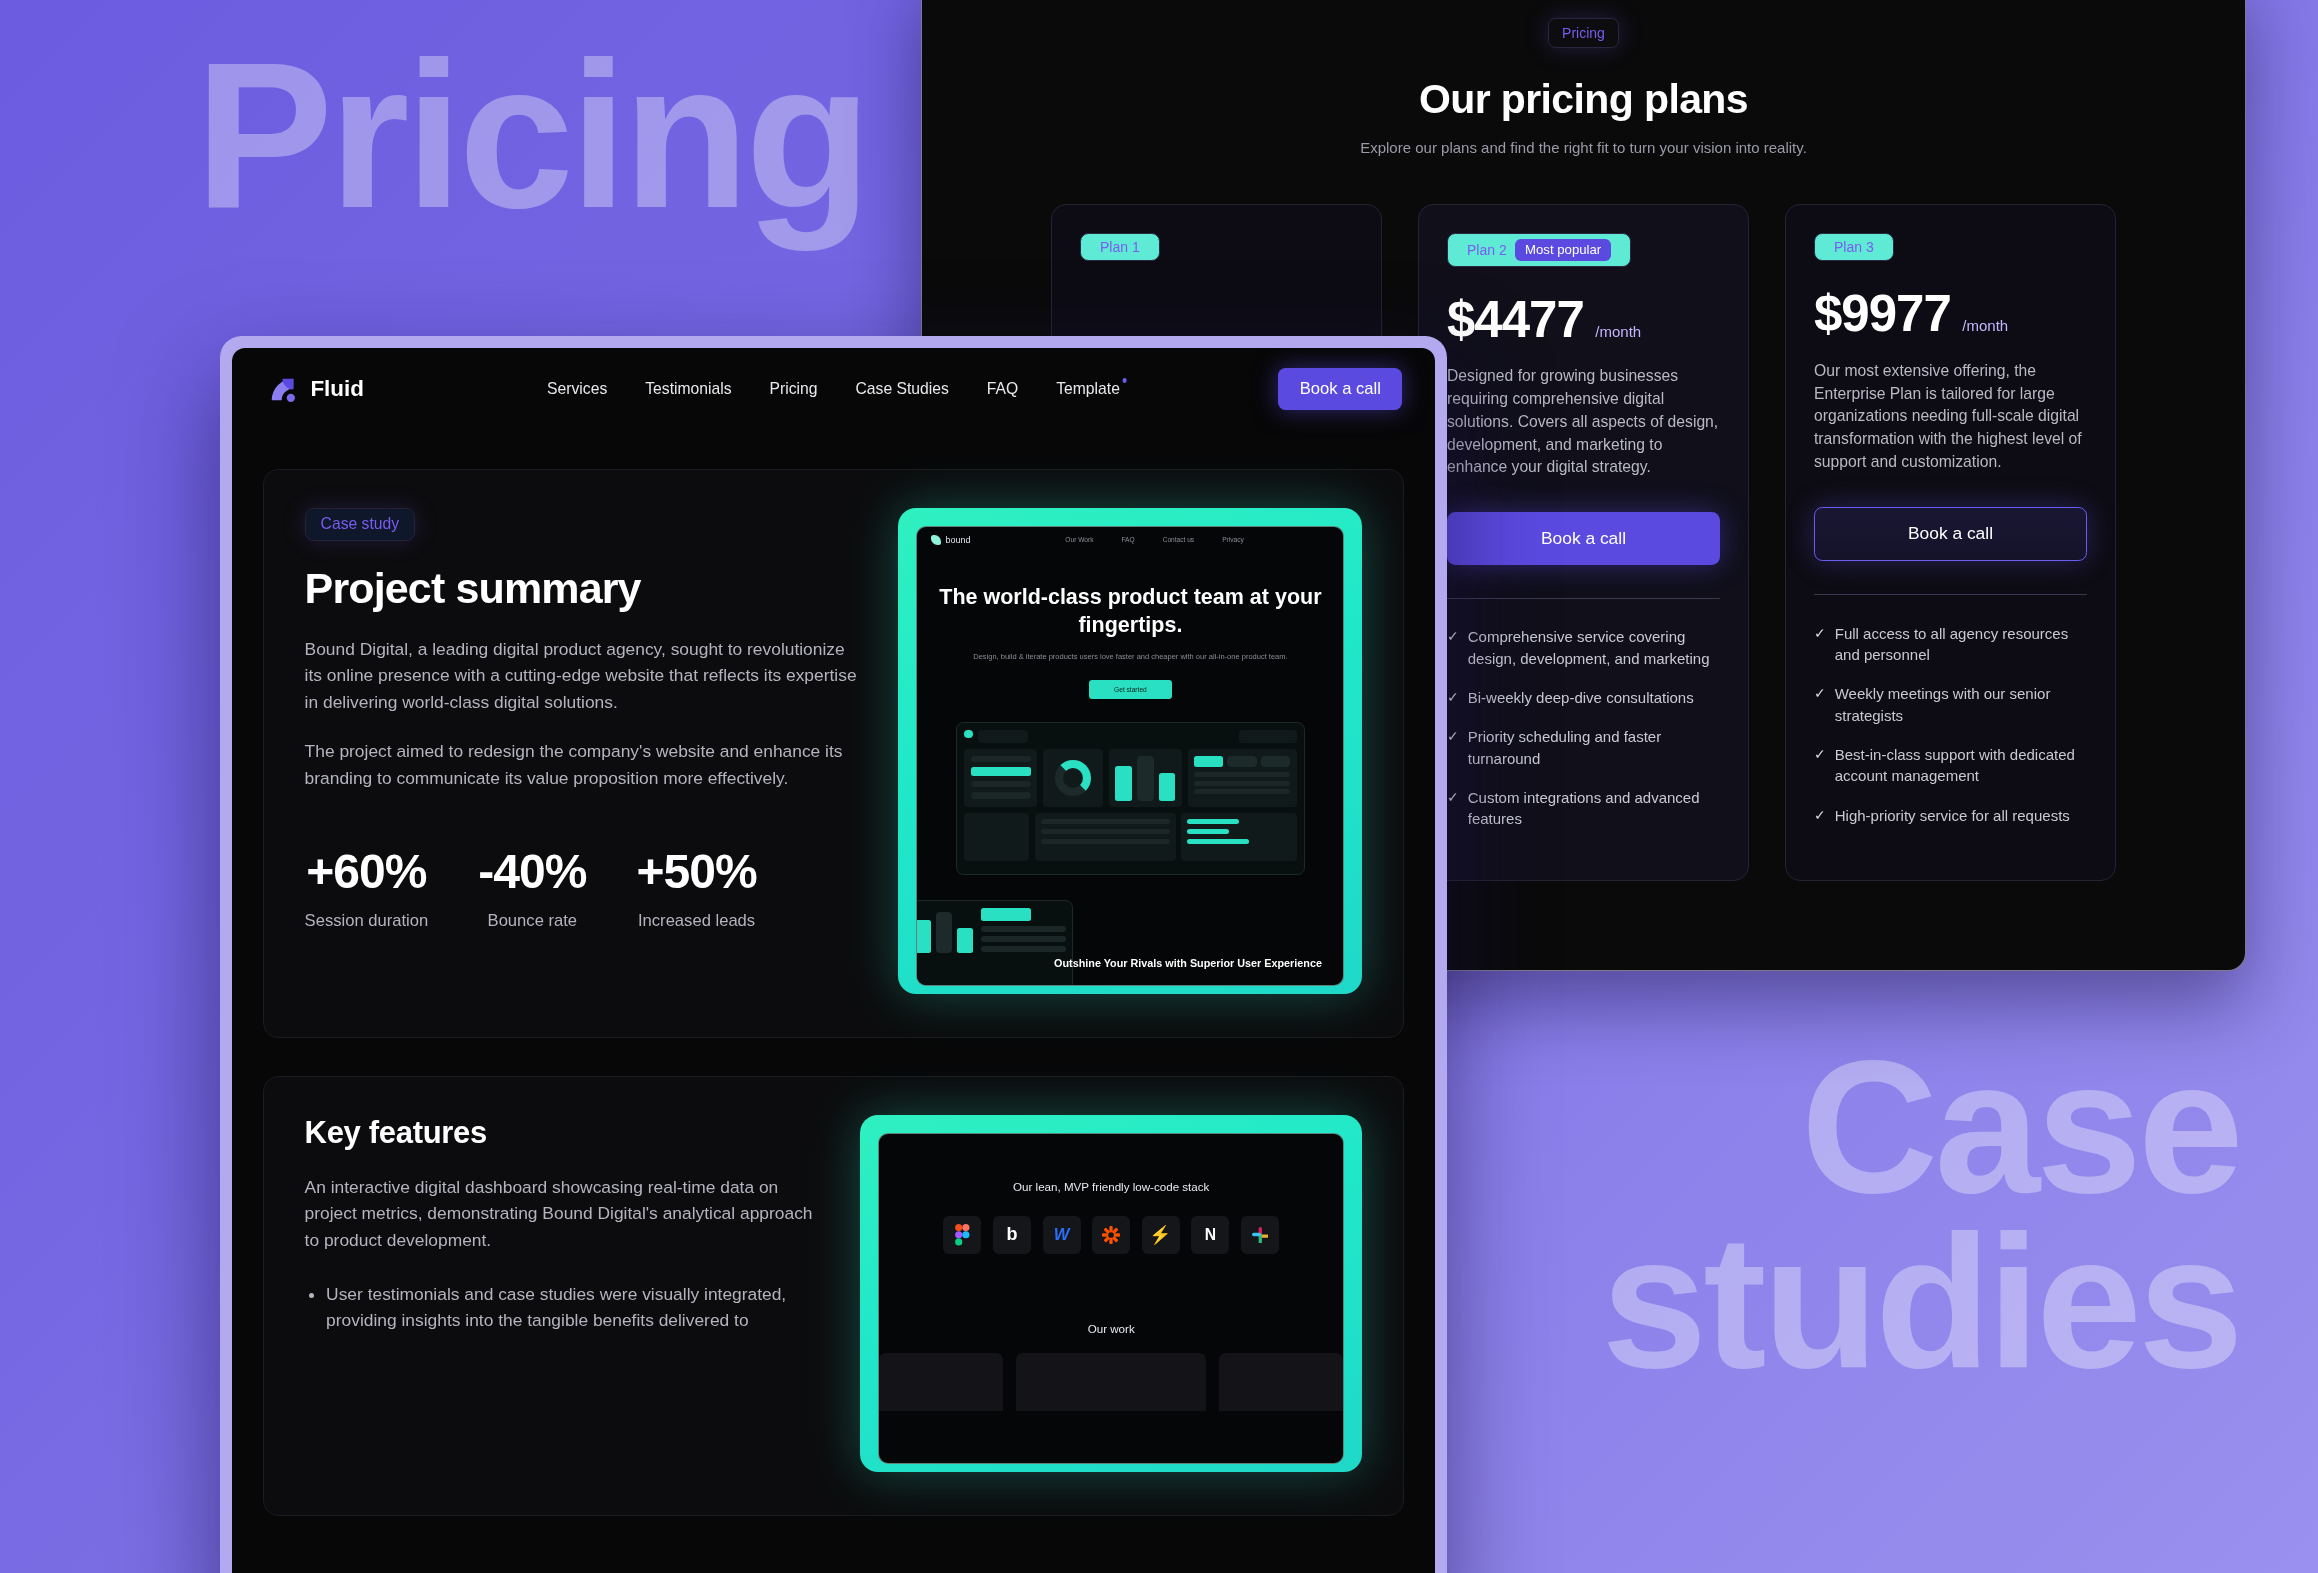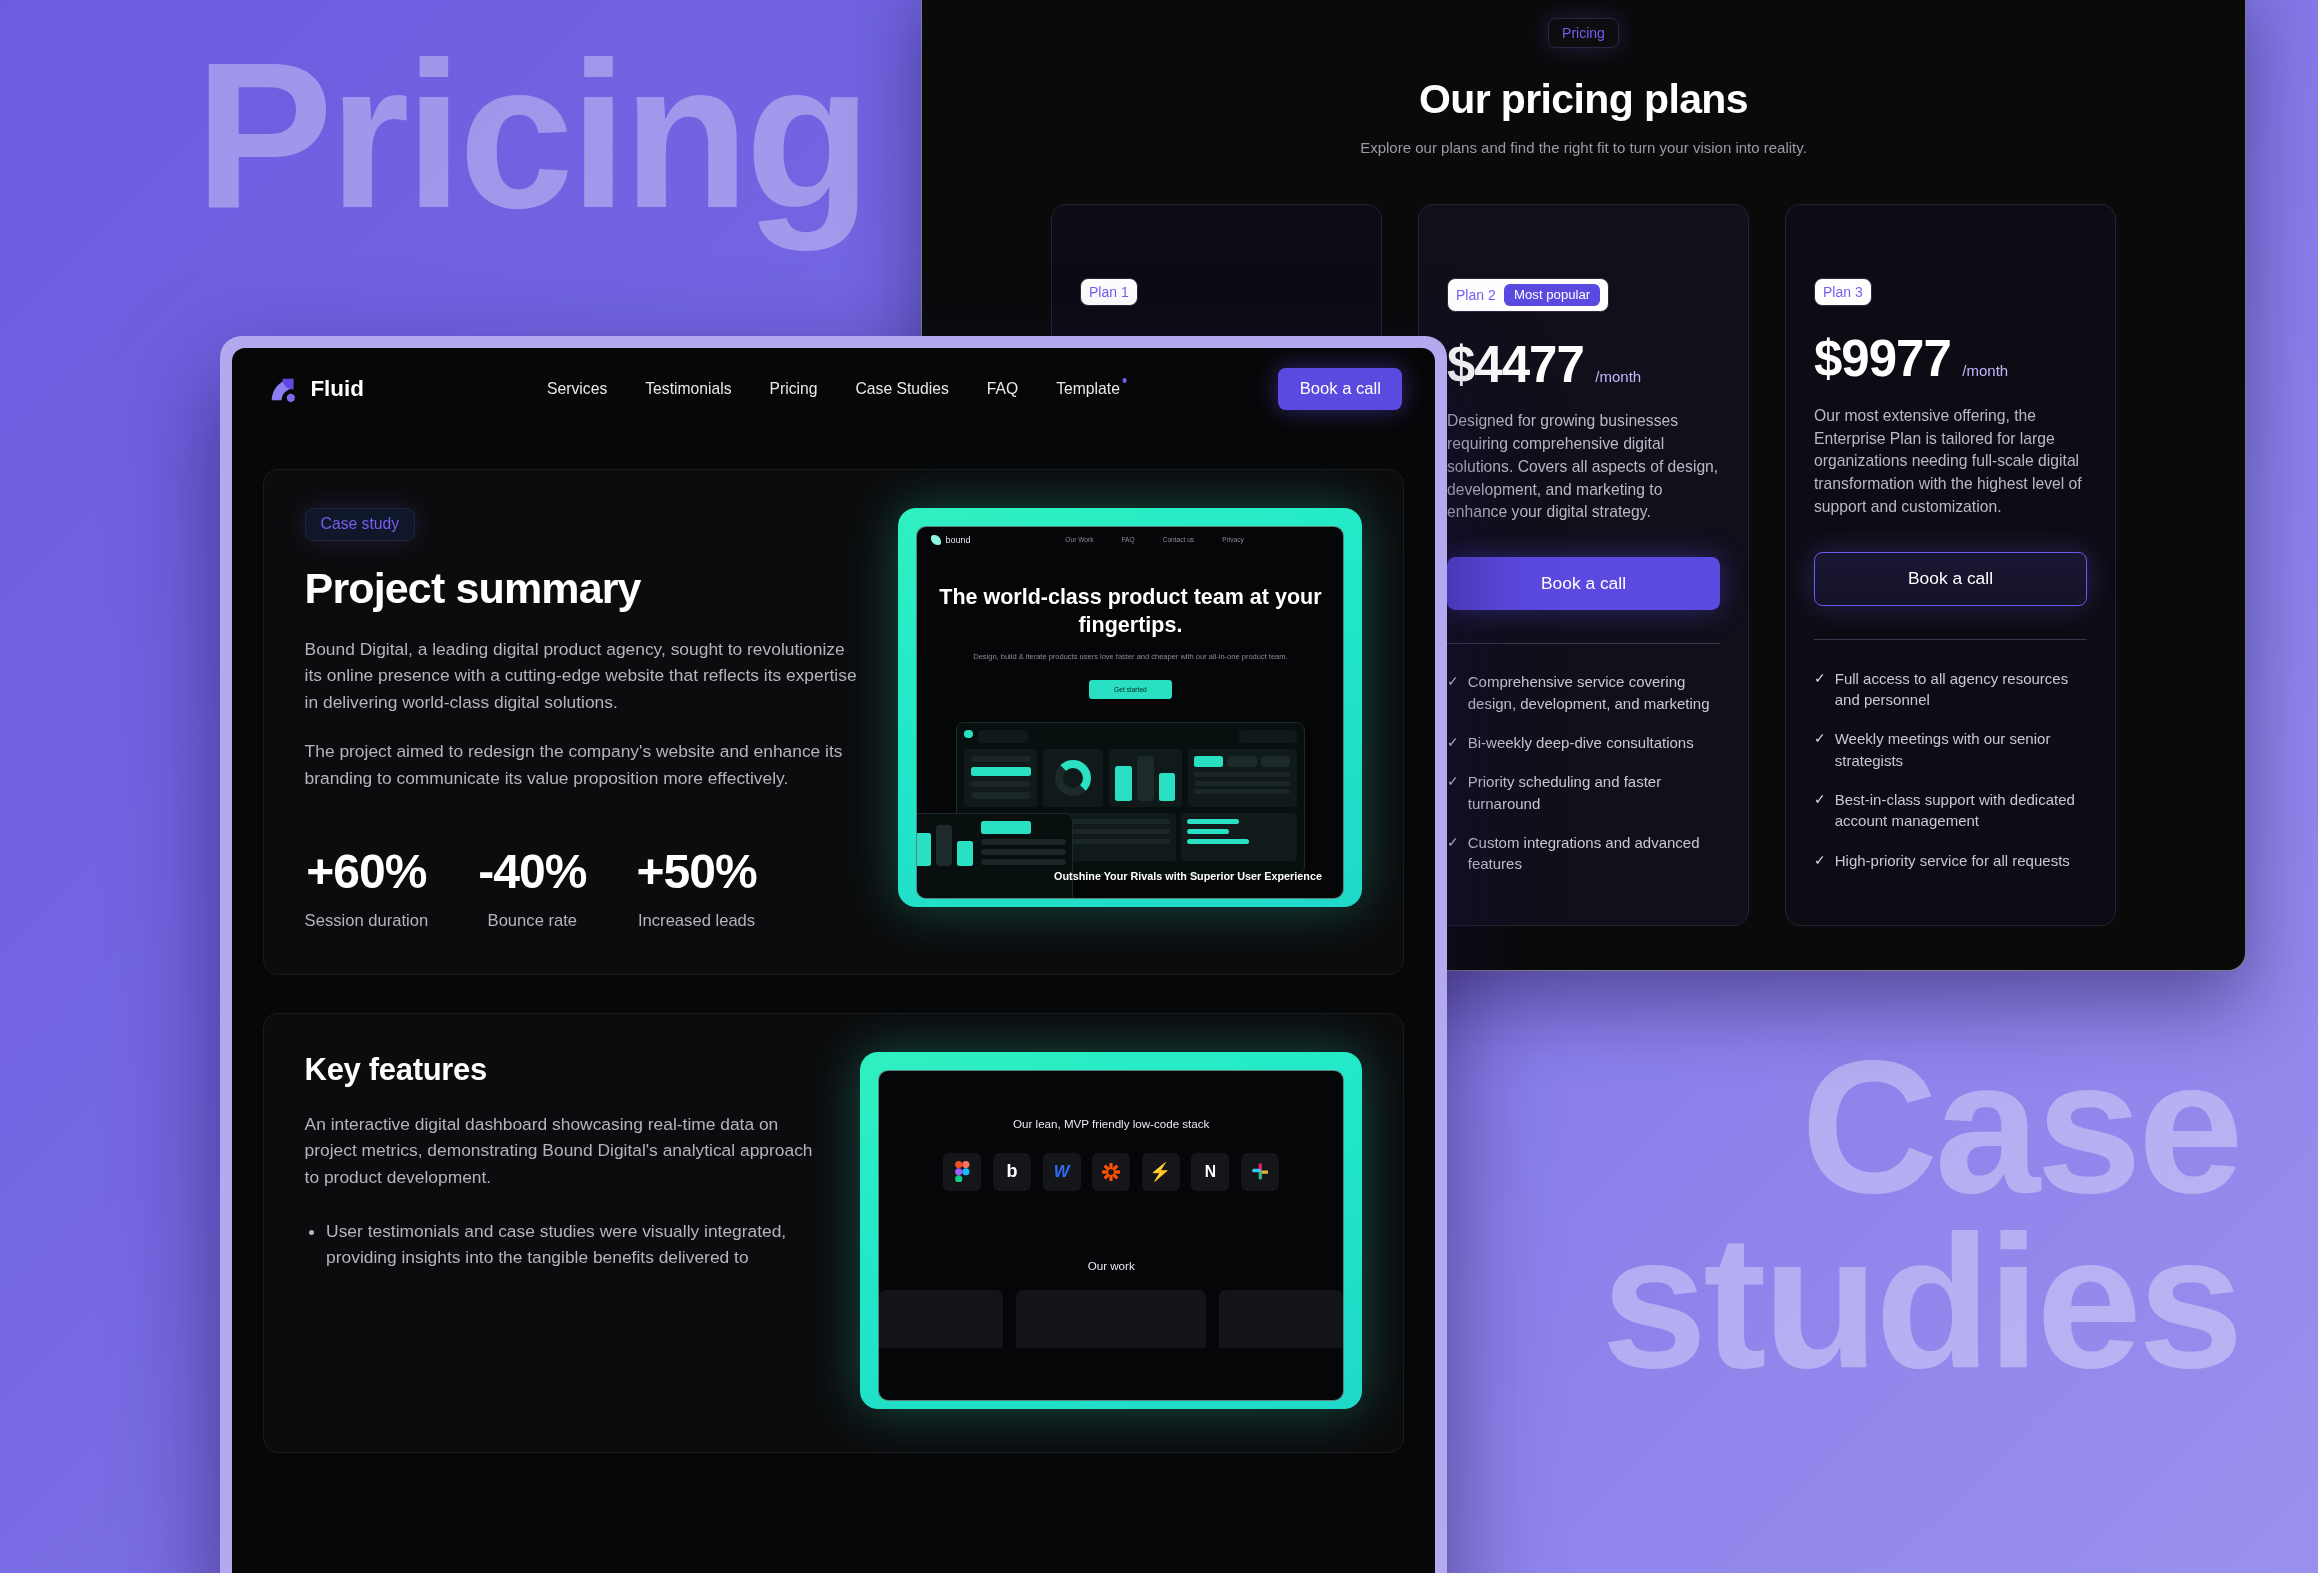--- a/index.html
+++ b/index.html
@@ -60,22 +60,22 @@
     width:331px;
     background:#0d0c14;
     border:0.8px solid #262334;
     border-radius:15px;
     padding:28px 28px 33px;
     position:relative;
   }
   .plan.highlight{ background:#100f1a; }
   .plan-badges{
     display:inline-flex; align-items:center; gap:8.3px;
-    background:#ffffff; border:0.8px solid #2b2740;
-    border-radius:8.3px; padding:5px 8px;margin-top:45px;
+    background:#5eead4; border:0.8px solid #2b2740;
+    border-radius:8.3px; padding:5px 19px;
   }
   .plan-tag{ color:#7a5cf0; font-size:14px; }
   .pill-popular{
     background:#5b4ae0; color:#fff; font-size:13.2px;
     border-radius:5.8px; padding:3.3px 10px;
   }
   .price-row{ display:flex; align-items:baseline; gap:11.6px; margin-top:23px; }
   .price{ color:#fff; font-size:51px; font-weight:700; letter-spacing:-.02em; }
   .per{ color:#c4b5fd; font-size:15px; }
   .plan-desc{ color:#b9b9c6; font-size:15.7px; line-height:1.45; margin-top:16.6px; }
@@ -156,21 +156,21 @@
 
   
   .glowframe{
     background:linear-gradient(160deg,#2ff0c0 0%,#21e8c9 40%,#1fd9c8 100%);
     border-radius:18px; padding:18px 18px 8.3px;
     box-shadow:0 0 50px rgba(40,230,195,.3);
   }
   .glow-screen{
     background:#050607; border-radius:10px; overflow:hidden;
     border:0.8px solid rgba(180,255,240,.5);
-    position:relative; height:373px;
+    position:relative; height:460px;
   }
   .gs-nav{ display:flex; align-items:center; padding:8.3px 13.2px; gap:8.3px; }
   .gs-logo{ display:flex; align-items:center; gap:5px; color:#e4e4ea; font-size:9px; }
   .gs-logo .m{ width:10px;height:10px;background:#8ef3dd;border-radius:2.5px 6.6px 2.5px 6.6px; }
   .gs-links{ display:flex; gap:28px; margin:0 auto; }
   .gs-links span{ color:#8d8d97; font-size:6.6px; }
   .gs-hero{ text-align:center; margin-top:31px; }
   .gs-h1{ color:#fff; font-size:21.5px; font-weight:700; line-height:1.28; }
   .gs-p{ color:#8b8b95; font-size:7.5px; line-height:1.5; margin-top:11.6px; }
   .gs-btn{

